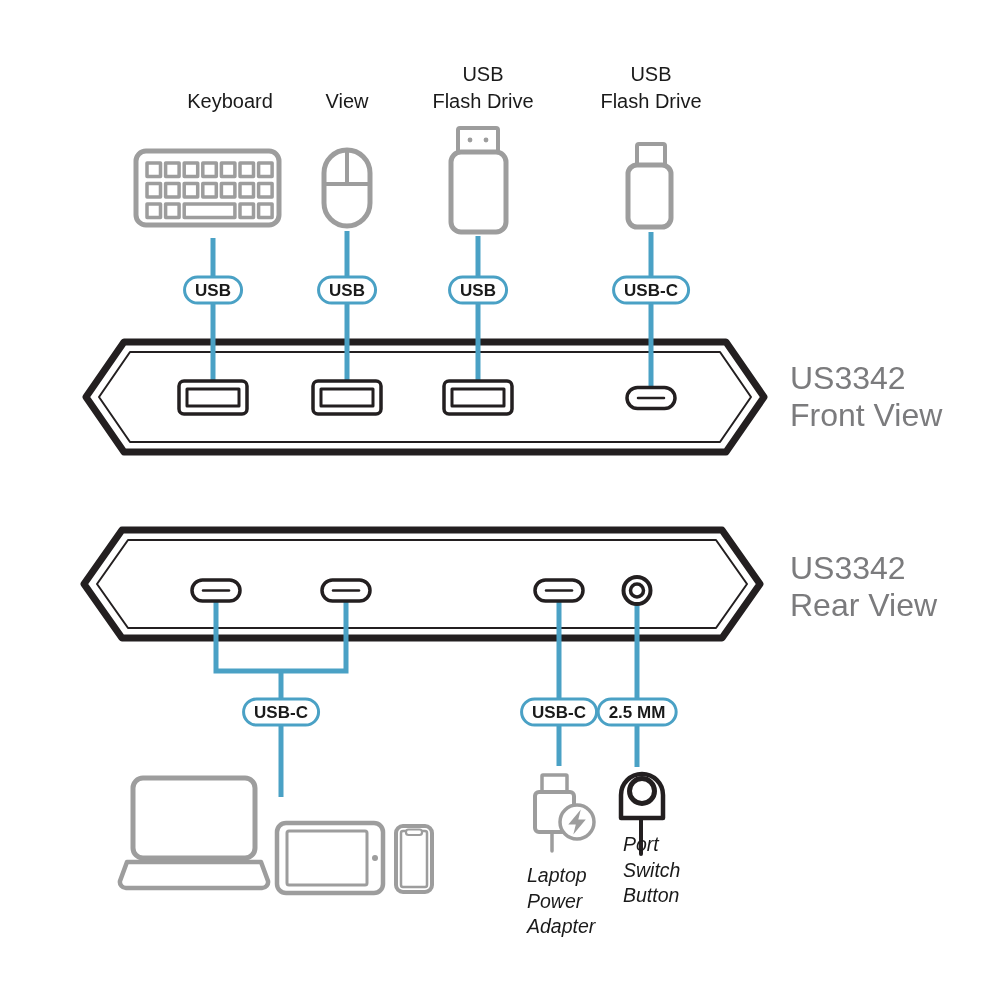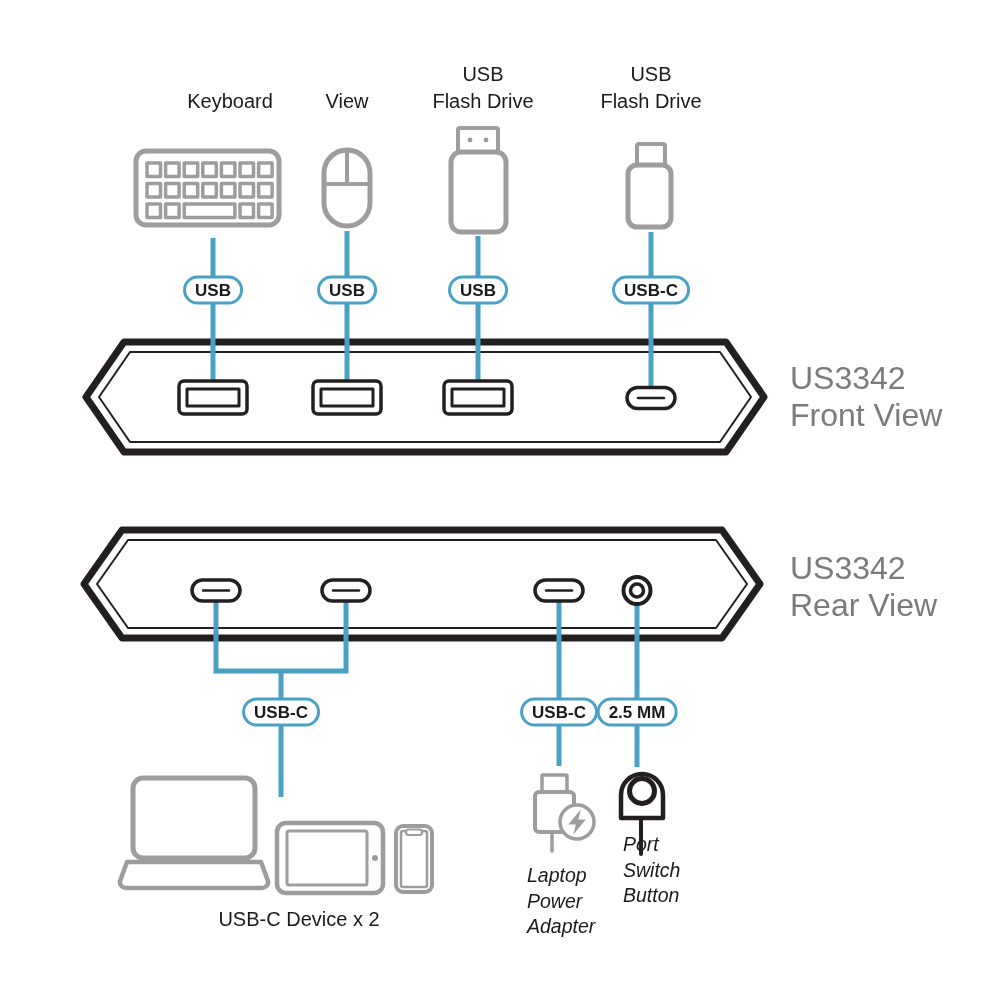--- a/index.html
+++ b/index.html
@@ -167,21 +167,20 @@
   <div class="lbl top-lbl center" style="left:483px;top:61px">USB
 Flash Drive</div>
   <div class="lbl top-lbl center" style="left:651px;top:61px">USB
 Flash Drive</div>
 
   <div class="lbl view-lbl" style="left:790px;top:360px">US3342
 Front View</div>
   <div class="lbl view-lbl" style="left:790px;top:550px">US3342
 Rear View</div>
 
-  <div class="lbl top-lbl center" style="left:299px;top:906px">USB-C Device x 2</div>
   <div class="lbl small-lbl" style="left:527px;top:863px">Laptop
 Power
 Adapter</div>
   <div class="lbl small-lbl" style="left:623px;top:832px">Port
 Switch
 Button</div>
 
   <div class="badge" style="left:213px;top:290px">USB</div>
   <div class="badge" style="left:347px;top:290px">USB</div>
   <div class="badge" style="left:478px;top:290px">USB</div>

